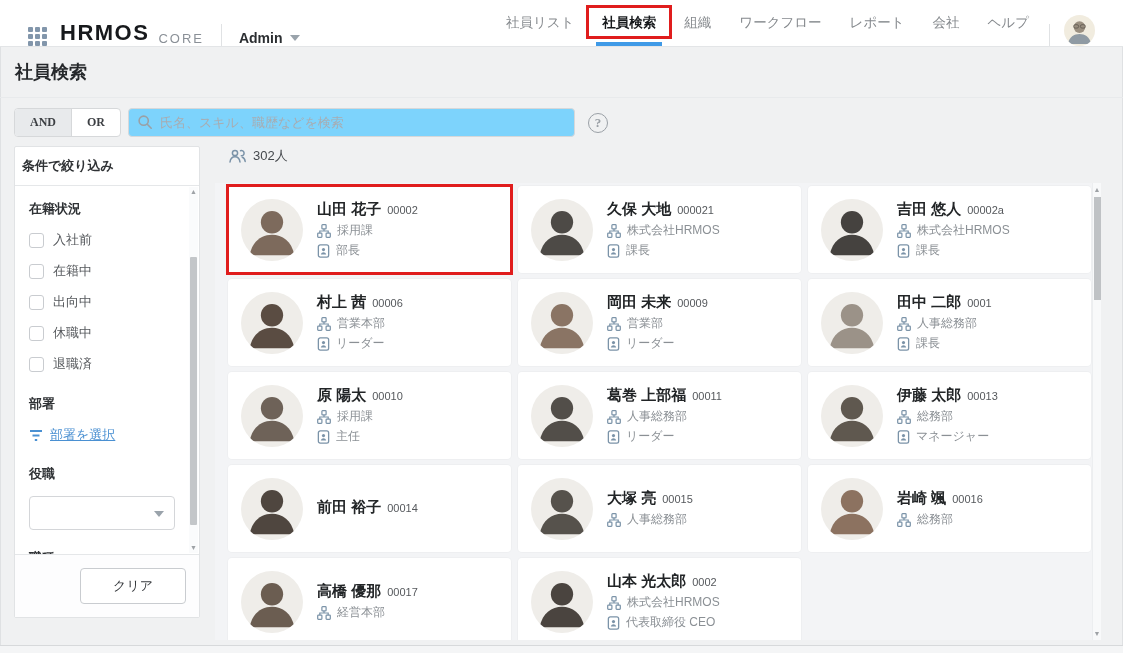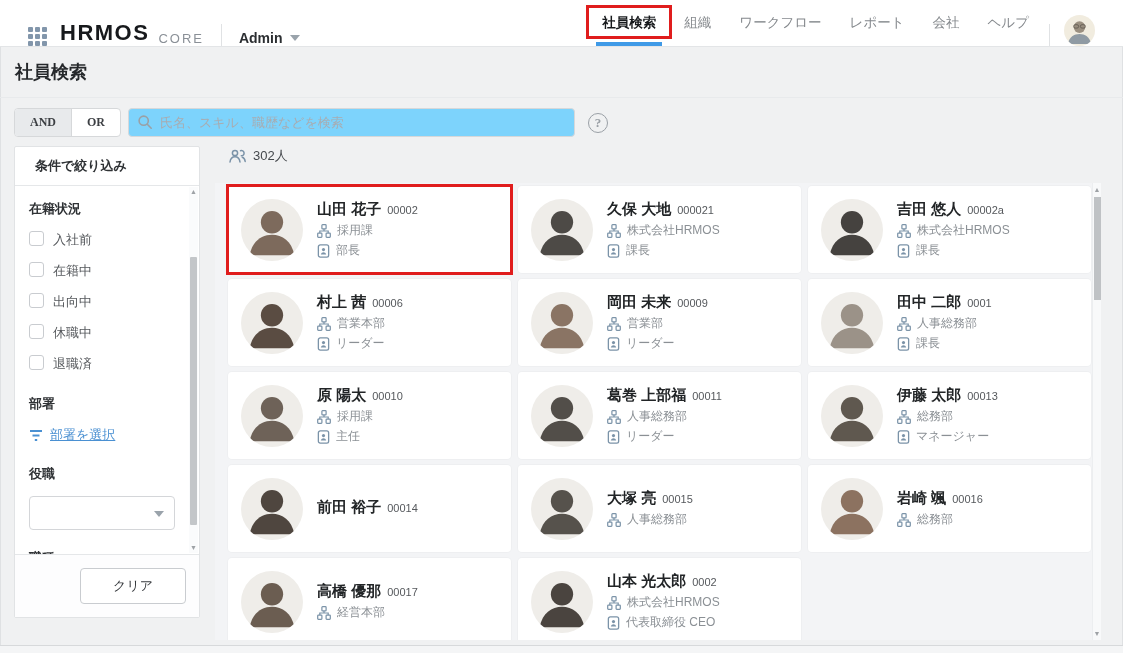--- a/index.html
+++ b/index.html
@@ -36,24 +36,24 @@
   .andor .opt { padding:0 15px; font-size:12px; font-weight:bold; color:#3c3f43; line-height:27px; cursor:pointer; }
   .andor .opt.sel { background:#e8eaec; }
   .andor .opt + .opt { border-left:1px solid #d6d8da; }
   .search-box { position:relative; margin-left:7px; }
   .search-box input { width:447px; height:29px; border:1px solid #d6d8da; border-radius:4px; padding:0 10px 0 31px; font-size:13px; color:#333; background:#7dd3fc; font-family:inherit; }
   .search-box input::placeholder { color:#a8acb1; }
   .search-ic { position:absolute; left:9px; top:6px; }
   .help { margin-left:13px; width:20px; height:20px; border:1.6px solid #9aa0a6; border-radius:50%; color:#9aa0a6; font-size:13px; font-weight:bold; text-align:center; line-height:17px; cursor:pointer; }
   
   .sidebar { position:absolute; left:14px; top:146px; width:186px; height:472px; background:#fff; border:1px solid #e1e3e5; border-radius:2px; display:flex; flex-direction:column; }
-  .sb-header { padding:10px 20px; font-size:13px; font-weight:bold; color:#2f3235; border-bottom:1px solid #e5e7e9; }
+  .sb-header { padding:10px 7px; font-size:13px; font-weight:bold; color:#2f3235; border-bottom:1px solid #e5e7e9; }
   .sb-scroll { position:relative; flex:1; padding:14px 24px 6px 14px; overflow:hidden; }
   .sb-section-title { font-size:13px; font-weight:bold; color:#2f3235; margin-bottom:13px; }
-  .cb-row { display:flex; align-items:flex-start; gap:9px; margin-bottom:13px; cursor:pointer; }
+  .cb-row { display:flex; align-items:center; gap:9px; margin-bottom:13px; cursor:pointer; }
   .cb { width:15px; height:15px; border:1px solid #c9ccd0; border-radius:3px; background:#fff; flex:none; }
   .cb-label { font-size:13px; color:#55585c; }
   .sb-gap { height:9px; }
   .link-row { display:flex; align-items:center; gap:7px; color:#4a90d2; font-size:13px; cursor:pointer; margin-bottom:12px;text-decoration:underline; }
   .select { position:relative; width:100%; height:34px; border:1px solid #d4d6d9; border-radius:4px; background:#fff; margin:2px 0 10px 0; cursor:pointer; }
   .select .caret { position:absolute; right:10px; top:14px; }
   .sb-footer { border-top:1px solid #e5e7e9; padding:13px 13px; text-align:right; background:#fdfdfe; }
   .clear-btn { display:inline-block; border:1px solid #c9ccd0; border-radius:4px; background:#fff; padding:8px 32px; font-size:13px; color:#34373b; cursor:pointer; font-family:inherit; }
   .vscroll { position:absolute; right:1px; top:1px; bottom:1px; width:9px; background:#fafbfc; }
   .vscroll .arr { position:absolute; left:0; width:9px; height:10px; font-size:7px; color:#9ea2a6; text-align:center; line-height:10px; }
@@ -92,20 +92,21 @@
       <span></span>
   </div>
   <div class="logo">HRMOS</div>
   <div class="product">CORE</div>
   <div class="vdiv"></div>
   <div class="workspace">
     <span>Admin</span>
     <span class="caret"></span>
   </div>
   <nav class="nav-items">
+      <div class="nav-item"><span>社員リスト</span></div>
       <div class="nav-item active"><span>社員検索</span><span class="underline"></span><span class="hl-box"></span></div>
       <div class="nav-item"><span>組織</span></div>
       <div class="nav-item"><span>ワークフロー</span></div>
       <div class="nav-item"><span>レポート</span></div>
       <div class="nav-item"><span>会社</span></div>
       <div class="nav-item"><span>ヘルプ</span></div>
     </nav>
   <div class="vdiv" style="margin:0 10px 0 6px;"></div>
   <div class="nav-avatar-wrap">
     <div class="nav-avatar">

